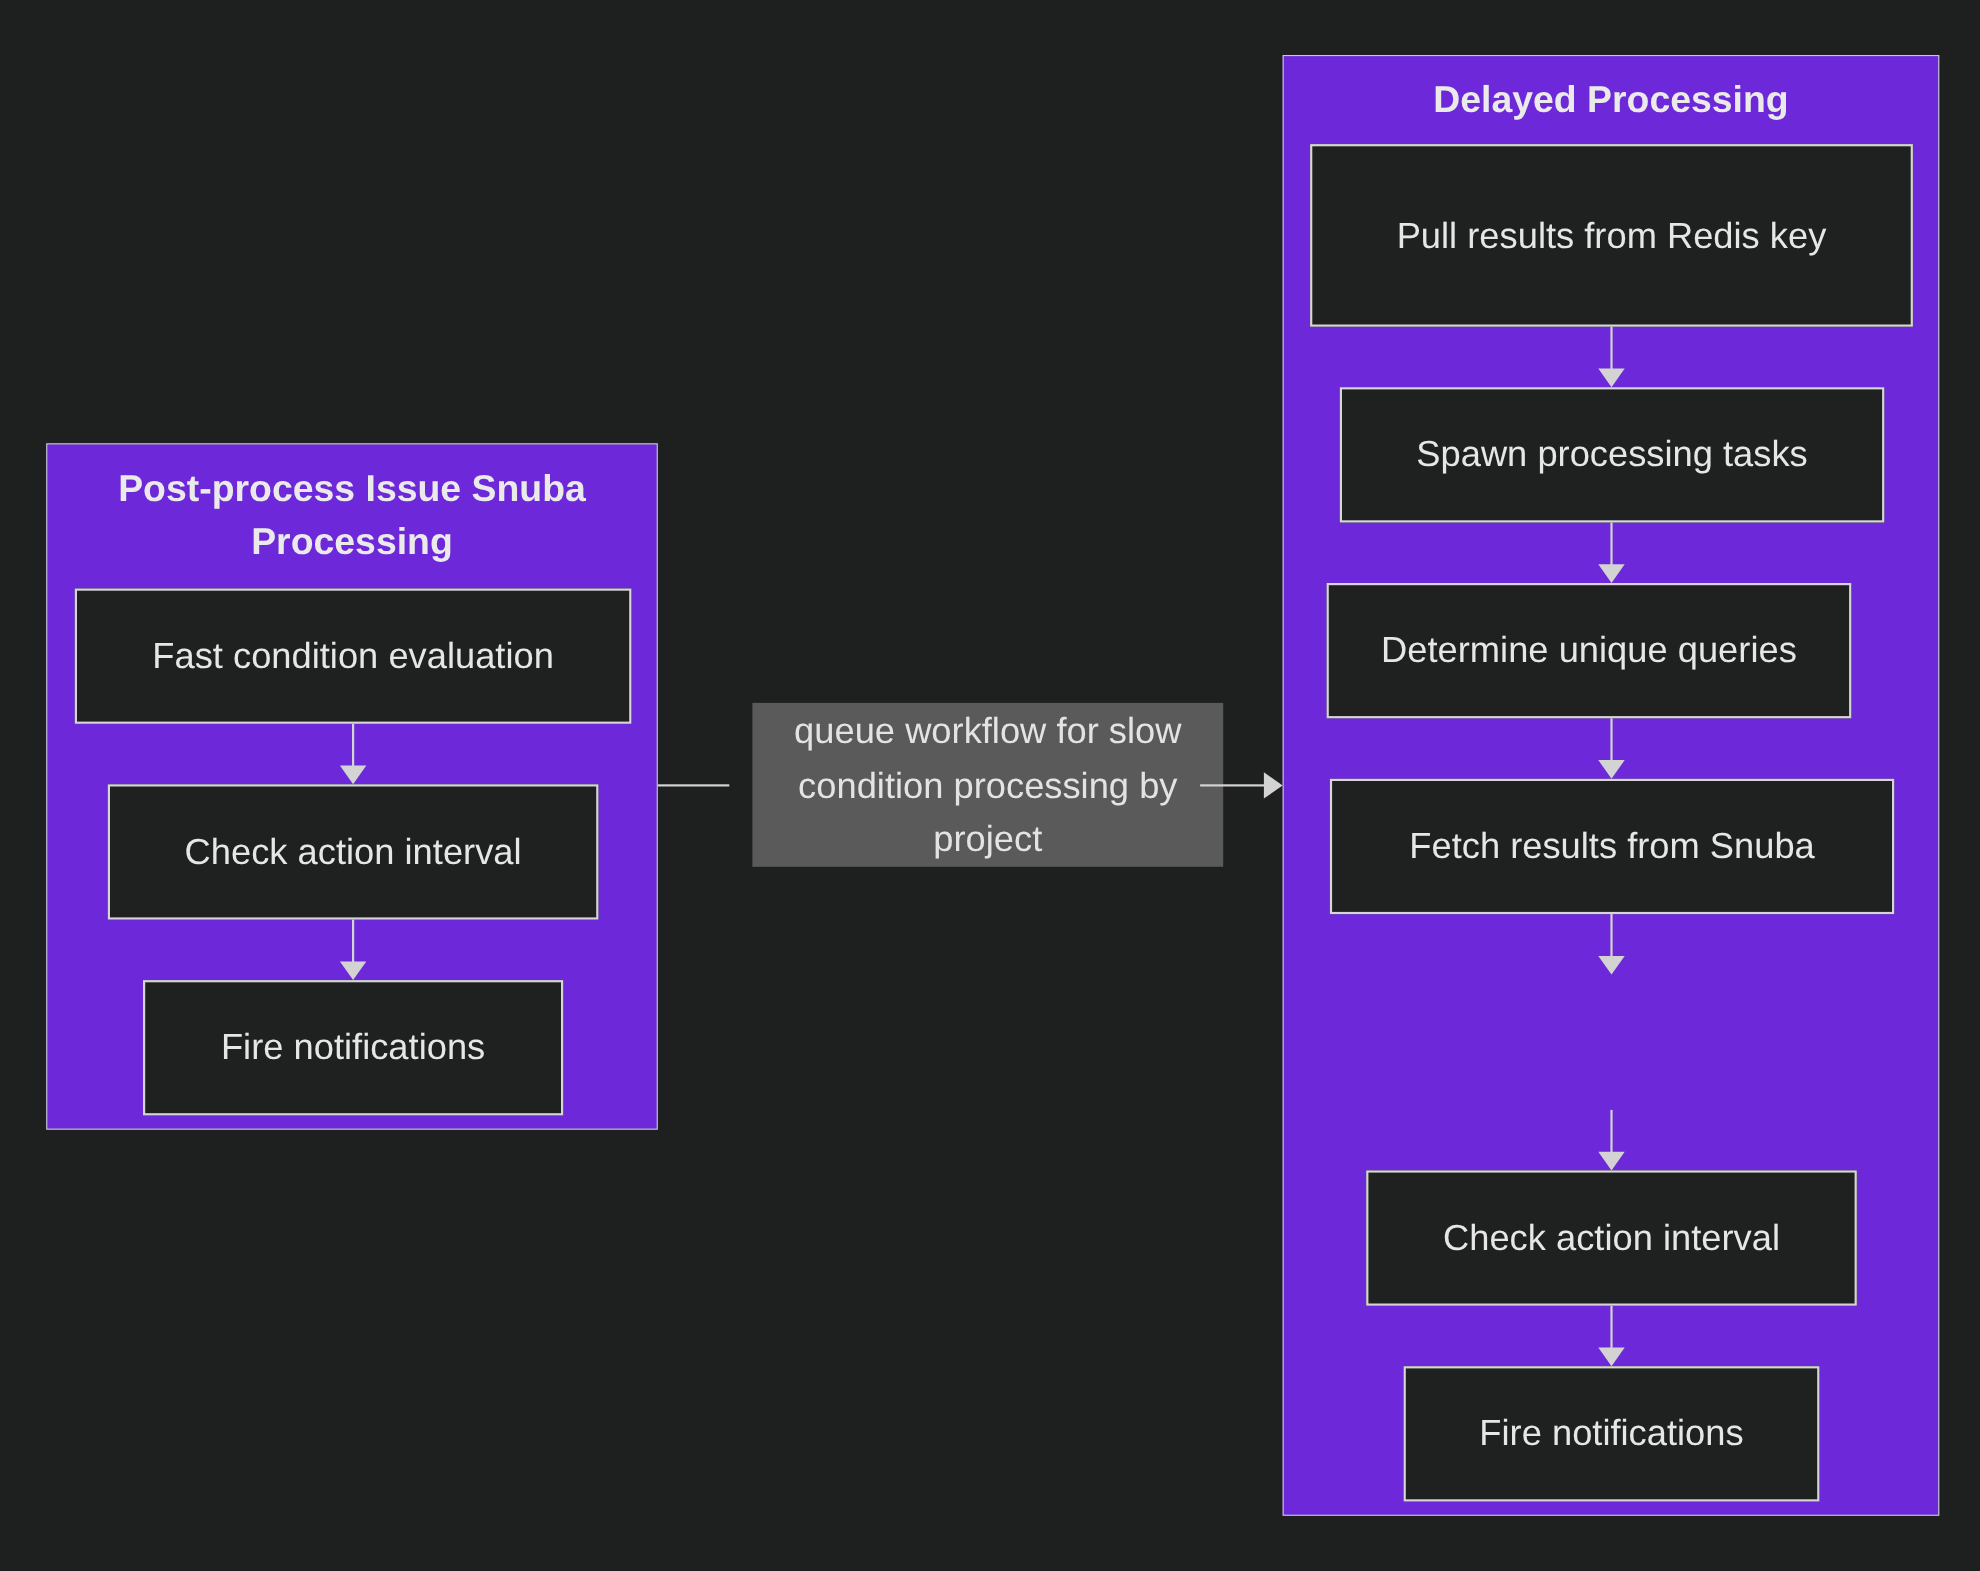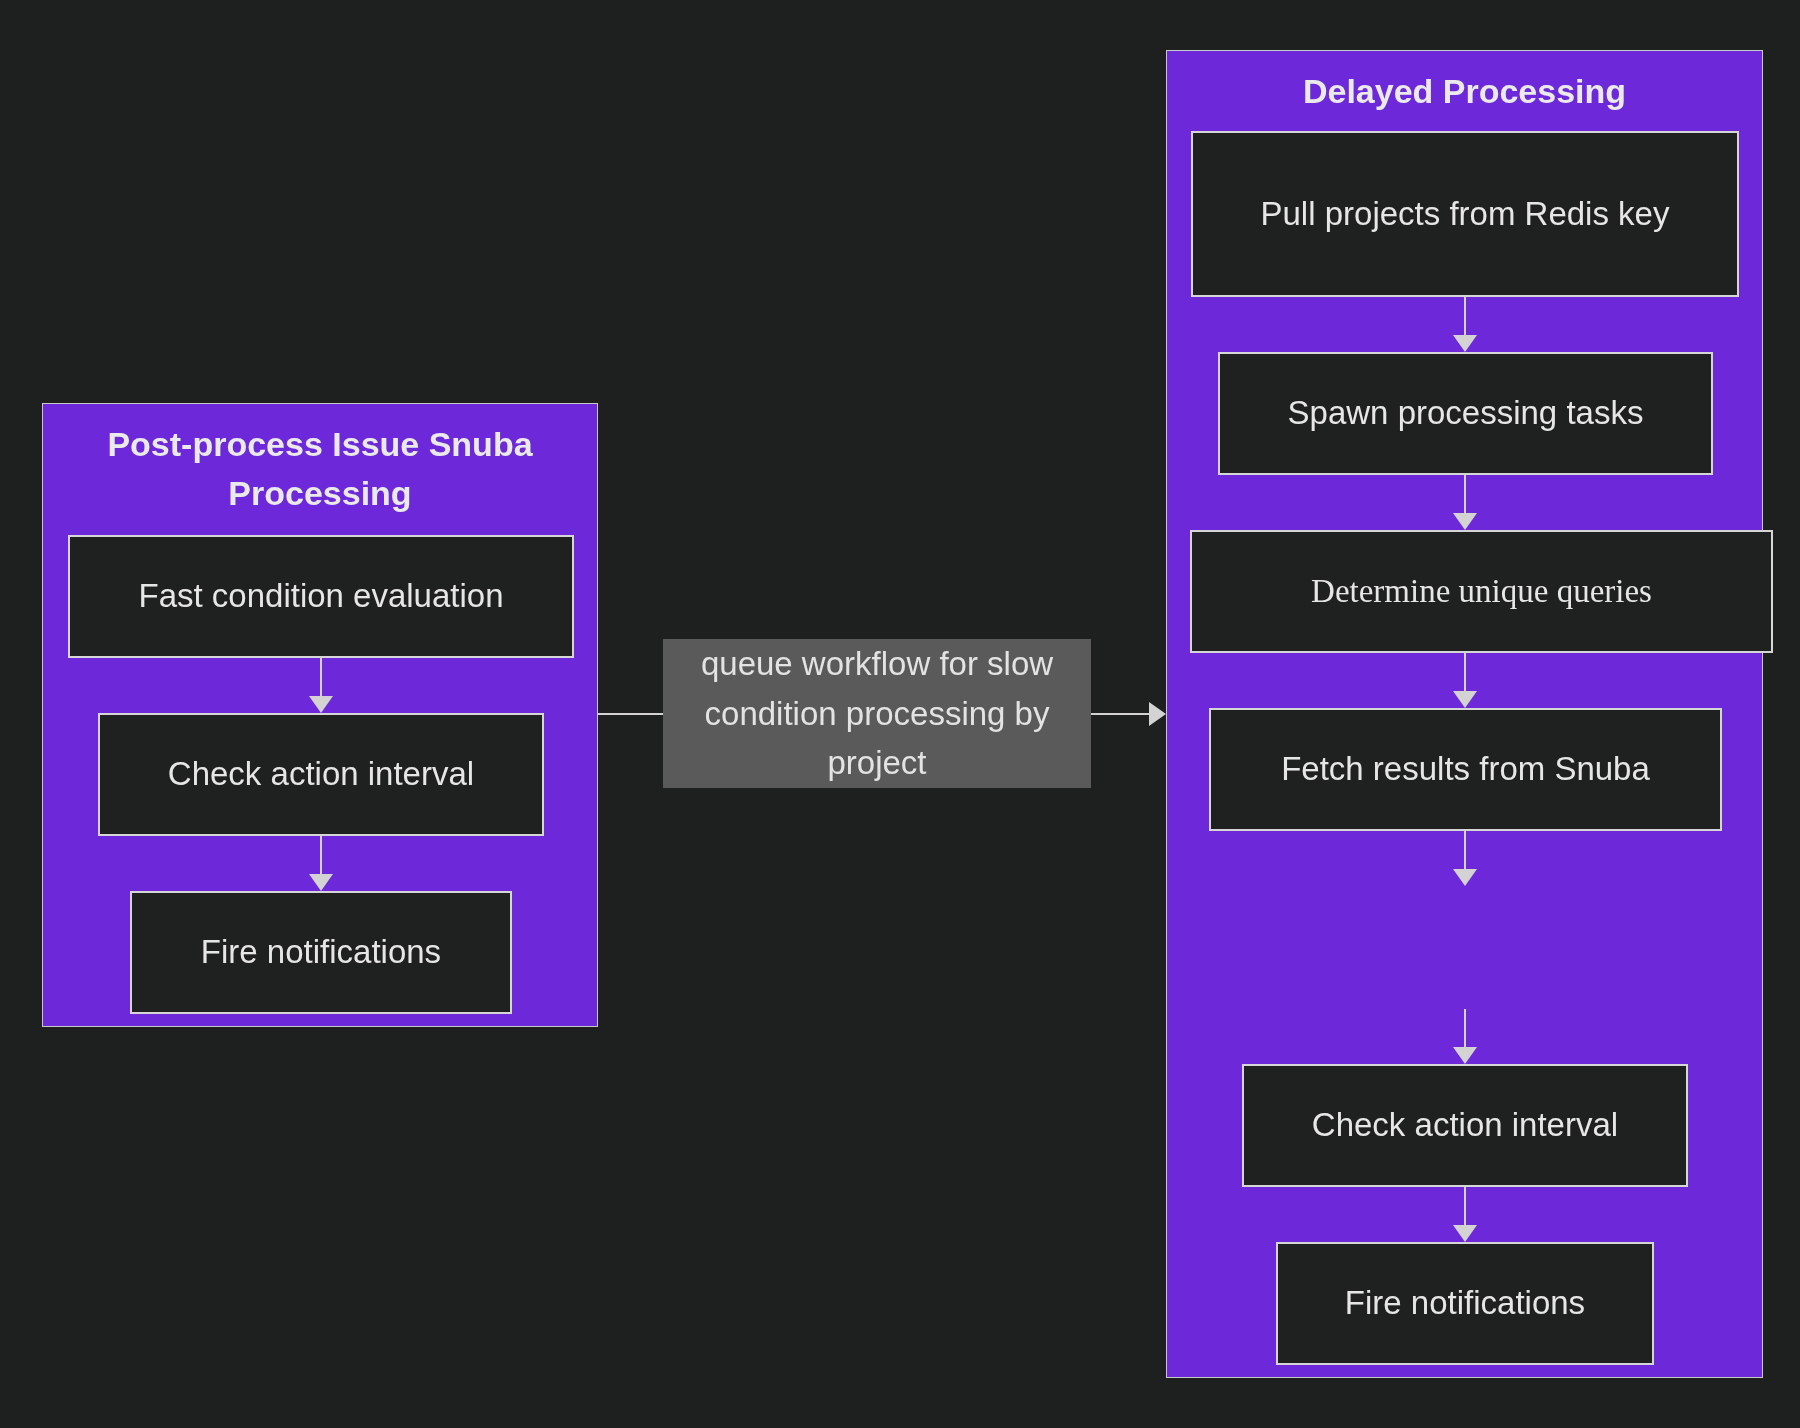--- a/index.html
+++ b/index.html
@@ -55,21 +55,21 @@
   
   .cluster-left  { left: 42px;  top: 403px; width: 556px; height: 624px; }
   .ln1 { left: 25px;  top: 131px; width: 506px; height: 123px; justify-content: center; }
   .ln2 { left: 55px;  top: 309px; width: 446px; height: 123px; }
   .ln3 { left: 87px;  top: 487px; width: 382px; height: 123px; }
 
   
   .cluster-right { left: 1166px; top: 50px; width: 597px; height: 1328px; }
   .rn1 { left: 24px;  top: 80px;   width: 548px; height: 166px; }
   .rn2 { left: 51px;  top: 301px;  width: 495px; height: 123px; }
-  .rn3 { left: 23px;  top: 479px;  width: 583px; height: 123px; font-family: Liberation Serif, serif; }
+  .rn3 { left: 39px;  top: 479px;  width: 477px; height: 123px; }
   .rn4 { left: 42px;  top: 657px;  width: 513px; height: 123px; }
   .rn5 { left: 115px; top: 835px;  width: 366px; height: 123px; }
   .rn6 { left: 75px;  top: 1013px; width: 446px; height: 123px; }
   .rn7 { left: 109px; top: 1191px; width: 378px; height: 123px; }
 
   
   .varrow { position: absolute; width: 24px; }
   .varrow .vline {
     position: absolute;
     left: 50%;
@@ -94,21 +94,21 @@
   .ra1 { left: 286px; top: 246px;  height: 55px; }
   .ra2 { left: 286px; top: 424px;  height: 55px; }
   .ra3 { left: 286px; top: 602px;  height: 55px; }
   .ra4 { left: 286px; top: 780px;  height: 55px; }
   .ra5 { left: 286px; top: 958px;  height: 55px; }
   .ra6 { left: 286px; top: 1136px; height: 55px; }
 
   
   .edge-label {
     position: absolute;
-    left: 663px;
+    left: 684px;
     top: 639px;
     width: 428px;
     height: 149px;
     background: #5a5a5a;
     color: #e3e3e3;
     font-size: 33px;
     line-height: 1.5;
     display: flex;
     align-items: center;
     justify-content: center;
@@ -190,21 +190,21 @@
     <div class="hline"></div>
       <div class="hhead"></div>
   </div>
 
   <div class="cluster cluster-right">
     <div class="cluster-title">
       <span>Delayed Processing</span>
     </div>
 
     <div class="node wrap rn1">
-      <span>Pull projects from Redis key</span>
+      <span>Pull results from Redis key</span>
     </div>
 
     <div class="varrow ra1">
       <div class="vline"></div>
         <div class="vhead"></div>
     </div>
 
     <div class="node rn2">
       <span>Spawn processing tasks</span>
     </div>

